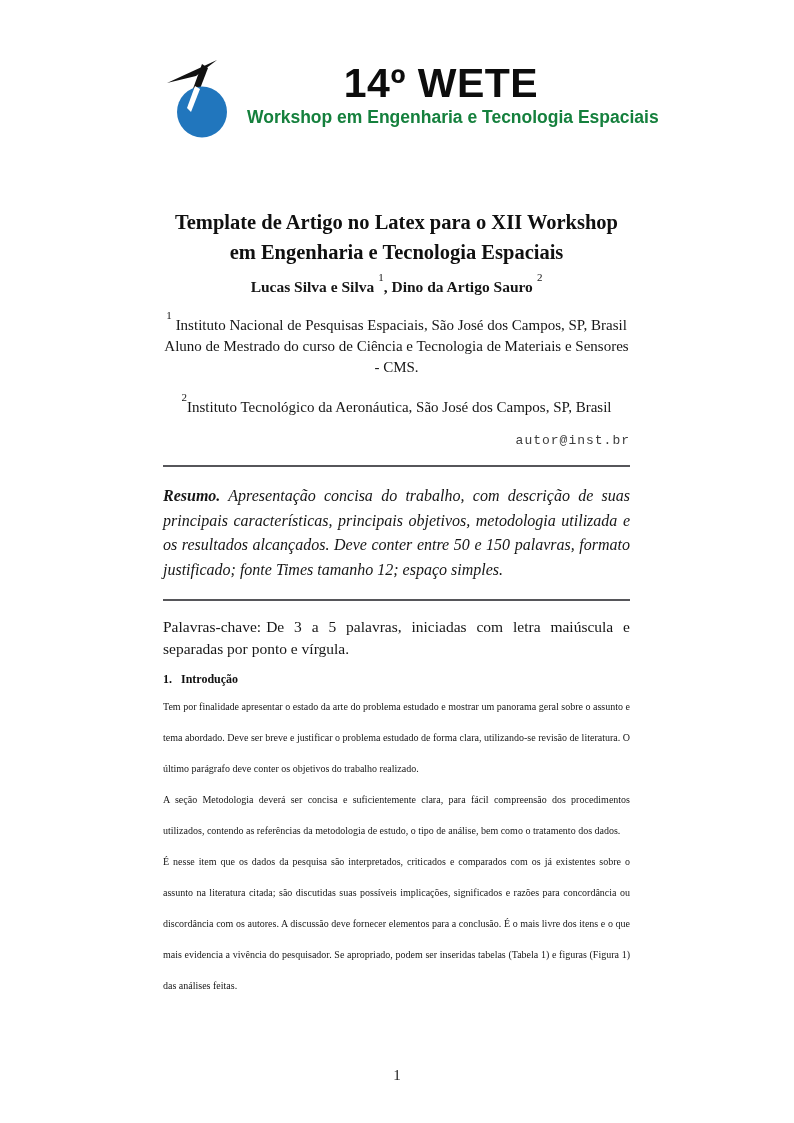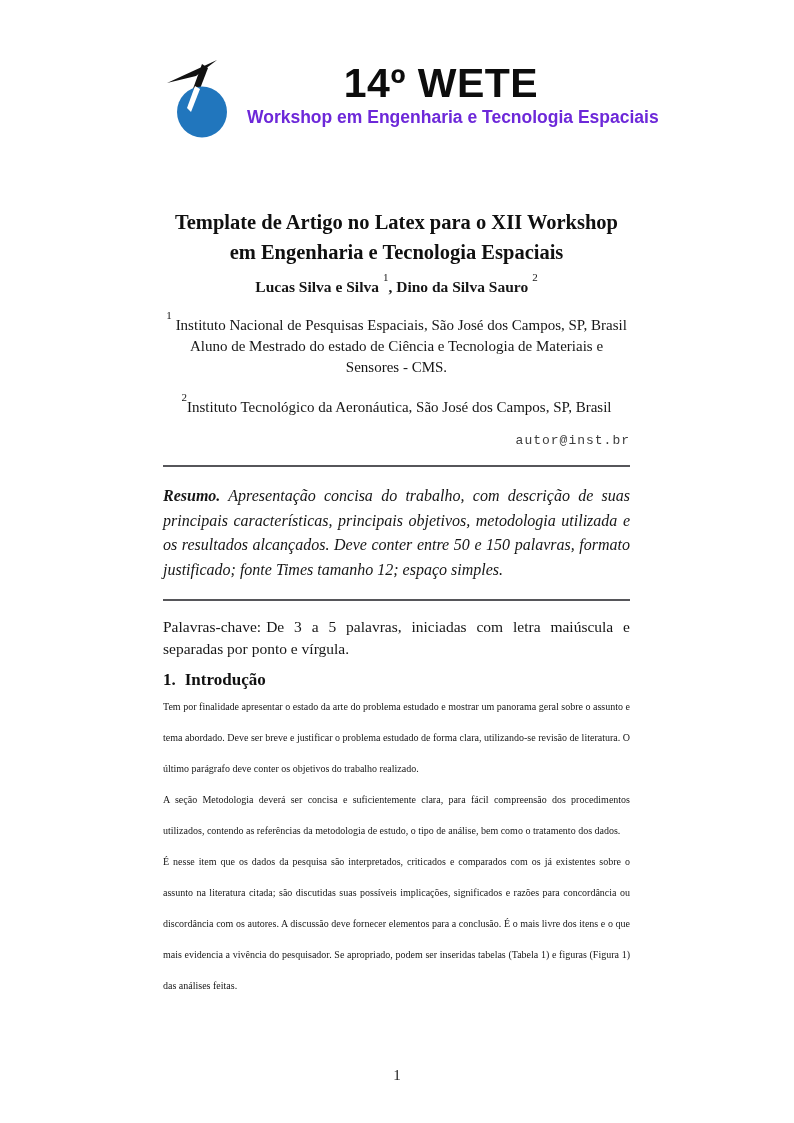--- a/index.html
+++ b/index.html
@@ -17,21 +17,21 @@
   
   .logo-row{display:flex;justify-content:center;align-items:flex-start;gap:13px;height:92px;}
   .logo-mark{width:76px;height:88px;flex:0 0 auto;}
   .logo-text{padding-top:8px;width:388px;text-align:center;}
   .logo-title{
     font-family:"Liberation Sans",sans-serif;font-weight:bold;
     font-size:41px;line-height:46px;color:#0d0d0d;letter-spacing:0.5px;
   }
   .logo-subtitle{
     font-family:"Liberation Sans",sans-serif;font-weight:bold;
-    font-size:17.5px;line-height:22px;color:#6d28d9;white-space:nowrap;
+    font-size:17.5px;line-height:22px;color:#15803d;white-space:nowrap;
   }
   
   .paper-title{
     margin:63px auto 0;max-width:632px;text-align:center;
     font-size:20.5px;line-height:30px;font-weight:bold;color:#101010;
   }
   .authors{margin-top:9px;text-align:center;font-size:15.5px;font-weight:bold;}
   .sup{font-size:11px;position:relative;top:-5px;font-weight:normal;}
   .authors .sup{margin-left:4px;}
   .affil{margin-top:14px;text-align:center;font-size:15px;line-height:21px;}
@@ -44,21 +44,21 @@
   
   .rule{border:none;height:2px;background:#56565a;margin:0;}
   .rule-1{margin-top:17px;}
   .rule-2{margin-top:17px;}
   
   .abstract{margin:17px 0 0;font-style:italic;font-size:16px;line-height:24.5px;text-align:justify;}
   .abstract-label{font-weight:bold;margin-right:8px;}
   .keywords{margin:15px 0 0;font-size:15.5px;line-height:22px;text-align:justify;}
   .kw-label{font-weight:normal;margin-right:5px;}
   
-  .sec-head{margin:9px 0 1px;font-size:17px;line-height:21px;font-weight:bold;color:#101010;}
+  .sec-head{margin:9px 0 1px;font-size:12px;line-height:21px;font-weight:bold;color:#101010;}
   .sec-num{margin-right:9px;}
   .body-par{margin:0;font-size:10px;line-height:31px;text-align:justify;font-family:Liberation Serif, serif;}
   .body-par + .body-par{margin-top:11px;}
   
   .page-number{position:absolute;left:0;right:0;top:1051px;text-align:center;font-size:15px;color:#222;}
 </style>
 </head>
 <body>
 
 <div class="page">
@@ -71,25 +71,25 @@
       <polygon points="59,8 9,31 38,24" fill="#111"></polygon>
     </svg>
     <div class="logo-text">
       <div class="logo-title">14º WETE</div>
       <div class="logo-subtitle">Workshop em Engenharia e Tecnologia Espaciais</div>
     </div>
   </header>
 
   <h1 class="paper-title">Template de Artigo no Latex para o XII Workshop em Engenharia e Tecnologia Espaciais</h1>
 
-  <div class="authors"><span>Lucas Silva e Silva</span><sup class="sup">1</sup><span>, </span><span>Dino da Silva Sauro</span><sup class="sup">2</sup></div>
+  <div class="authors"><span>Lucas Silva e Silva</span><sup class="sup">1</sup><span>, </span><span>Dino da Artigo Sauro</span><sup class="sup">2</sup></div>
 
   <div class="affil">
     <div><sup class="sup gap">1</sup><span>Instituto Nacional de Pesquisas Espaciais, São José dos Campos, SP, Brasil</span></div>
-    <div>Aluno de Mestrado do estado de Ciência e Tecnologia de Materiais e Sensores - CMS.</div>
+    <div>Aluno de Mestrado do curso de Ciência e Tecnologia de Materiais e Sensores - CMS.</div>
   </div>
 
   <div class="affil">
     <div><sup class="sup">2</sup><span>Instituto Tecnológico da Aeronáutica, São José dos Campos, SP, Brasil</span></div>
   </div>
 
   <div class="email">autor@inst.br</div>
 
   <hr class="rule rule-1">
   <p class="abstract"><span class="abstract-label">Resumo.</span><span>Apresentação concisa do trabalho, com descrição de suas principais características, principais objetivos, metodologia utilizada e os resultados alcançados. Deve conter entre 50 e 150 palavras, formato justificado; fonte Times tamanho 12; espaço simples.</span></p>

